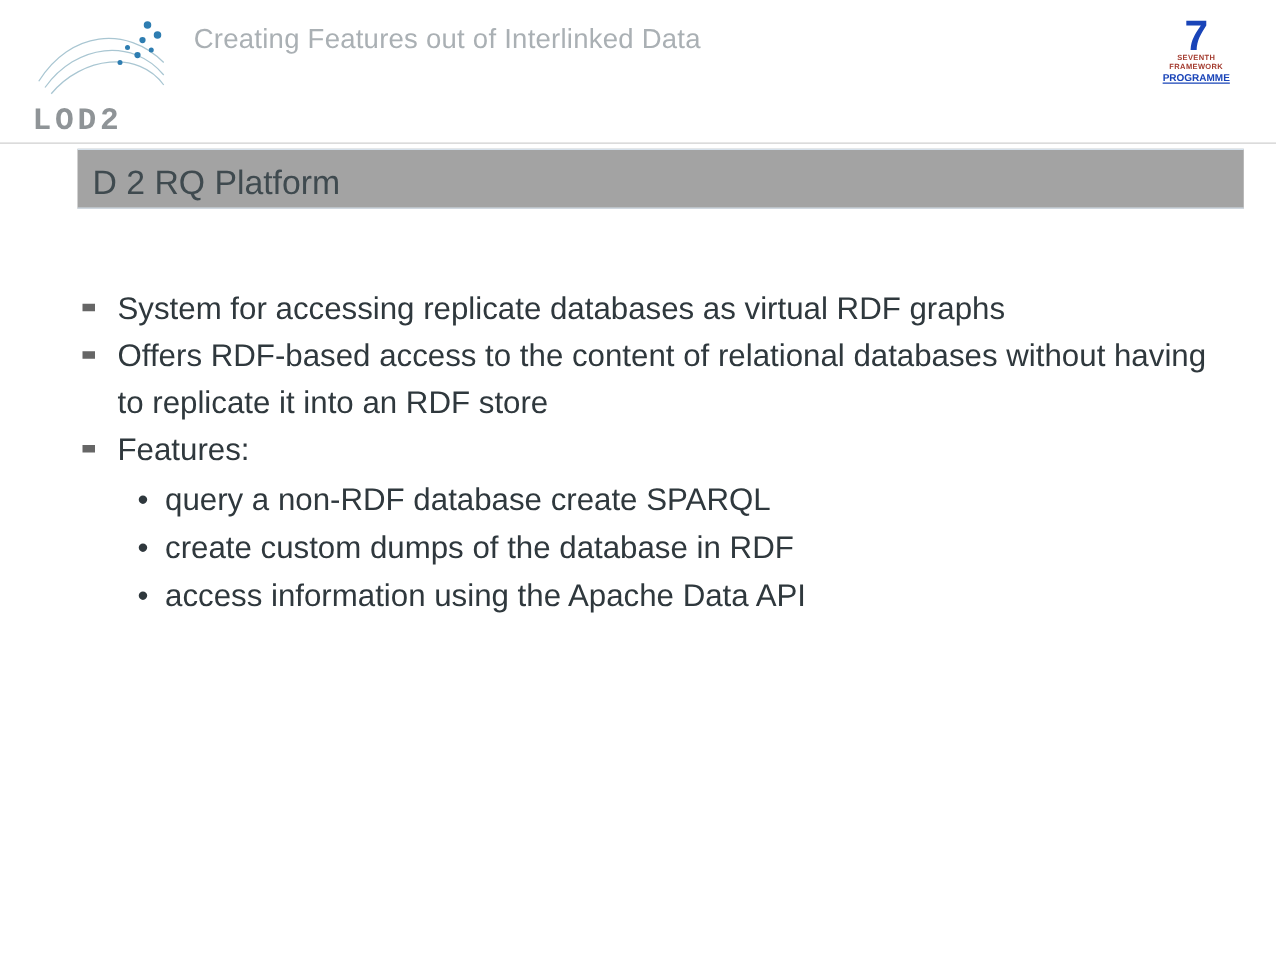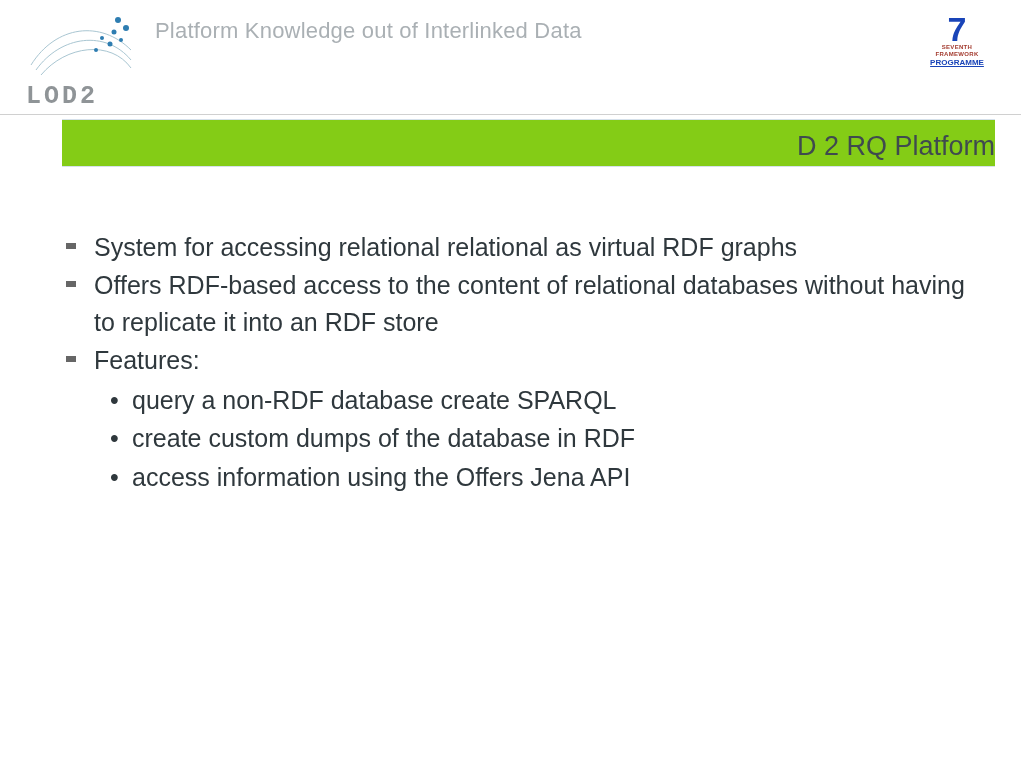--- a/index.html
+++ b/index.html
@@ -6,21 +6,21 @@
   html, body { width: 1021px; height: 766px; font-family: Arial, Helvetica, sans-serif; background: #fff; }
   .slide { width: 1021px; height: 766px; position: relative; }
   .header { position: relative; height: 115px; border-bottom: 1px solid #d0d0d0; }
   .tagline { position: absolute; left: 155px; top: 18px; color: #aab0b4; font-size: 22px; letter-spacing: 0.2px; }
   .logo-lod2 { position: absolute; left: 26px; top: 82px; color: #8f9497; font-size: 25px; font-weight: 800; letter-spacing: 3px; font-family: Liberation Mono, monospace; }
   .logo-swirl { position: absolute; left: 26px; top: 10px; width: 110px; height: 70px; }
   .logo-fp7 { position: absolute; right: 34px; top: 14px; width: 60px; height: 56px; border-radius: 6px; background: #fff; text-align: center; }
   .fp7-top { color: #1944b8; font-weight: 900; font-size: 34px; line-height: 30px; }
   .fp7-mid { color: #a33b2f; font-size: 6px; line-height: 7px; font-weight: 700; letter-spacing: 0.3px; }
   .fp7-bot { color: #1944b8; font-size: 8px; line-height: 10px; font-weight: 700; text-decoration: underline; }
-  .titlebar { margin: 4px 26px 0 62px; height: 48px; background: #84cc16; border-top: 1px solid #d6e1eb; border-bottom: 1px solid #d6e1eb; display: flex; align-items: flex-end; padding-left: 12px; padding-bottom: 4px; justify-content: flex-end; }
+  .titlebar { margin: 4px 26px 0 62px; height: 48px; background: #a3a3a3; border-top: 1px solid #d6e1eb; border-bottom: 1px solid #d6e1eb; display: flex; align-items: flex-end; padding-left: 12px; padding-bottom: 4px; }
   .titlebar h2 { color: #3f4a4f; font-size: 27px; font-weight: 400; }
   .content { margin-top: 62px; padding-left: 66px; padding-right: 40px; color: #2f383d; font-size: 25px; line-height: 1.45; }
   .blist { list-style: none; }
   .blist > li { position: relative; padding-left: 28px; margin-bottom: 2px; }
   .blist > li::before { content: ""; position: absolute; left: 0px; top: 14px; width: 10px; height: 6px; background: #666; }
   .blist .spaced { }
   .sublist { list-style: none; margin-top: 4px; margin-left: 16px; }
   .sublist > li { position: relative; padding-left: 22px; margin-bottom: 2px; }
   .sublist > li::before { content: "•"; position: absolute; left: 0; top: 0; font-size: 25px; }
 </style>
@@ -36,37 +36,37 @@
       <g fill="#2e7db1">
         <circle cx="92" cy="10" r="3"></circle>
           <circle cx="100" cy="18" r="3"></circle>
           <circle cx="88" cy="22" r="2.5"></circle>
         <circle cx="84" cy="34" r="2.5"></circle>
           <circle cx="76" cy="28" r="2"></circle>
           <circle cx="95" cy="30" r="2"></circle>
         <circle cx="70" cy="40" r="2"></circle>
       </g>
     </svg>
-    <div class="tagline">Platform Knowledge out of Interlinked Data</div>
+    <div class="tagline">Creating Features out of Interlinked Data</div>
     <div class="logo-lod2">LOD2</div>
     <div class="logo-fp7">
       <div class="fp7-top">7</div>
       <div class="fp7-mid">SEVENTH FRAMEWORK</div>
       <div class="fp7-bot">PROGRAMME</div>
     </div>
   </div>
 
   <div class="titlebar">
     <h2>D 2 RQ Platform</h2>
   </div>
 
   <div class="content">
     <ul class="blist" id="blist">
-        <li><span>System for accessing relational relational as virtual RDF graphs</span></li>
+        <li><span>System for accessing replicate databases as virtual RDF graphs</span></li>
         <li><span>Offers RDF-based access to the content of relational databases without having to replicate it into an RDF store</span></li>
         <li class="spaced"><span>Features:</span><ul class="sublist">
             <li>query a non-RDF database create SPARQL</li>
             <li>create custom dumps of the database in RDF</li>
-            <li>access information using the Offers Jena API</li>
+            <li>access information using the Apache Data API</li>
           </ul></li>
       </ul>
   </div>
 </div>
 
 </body></html>

